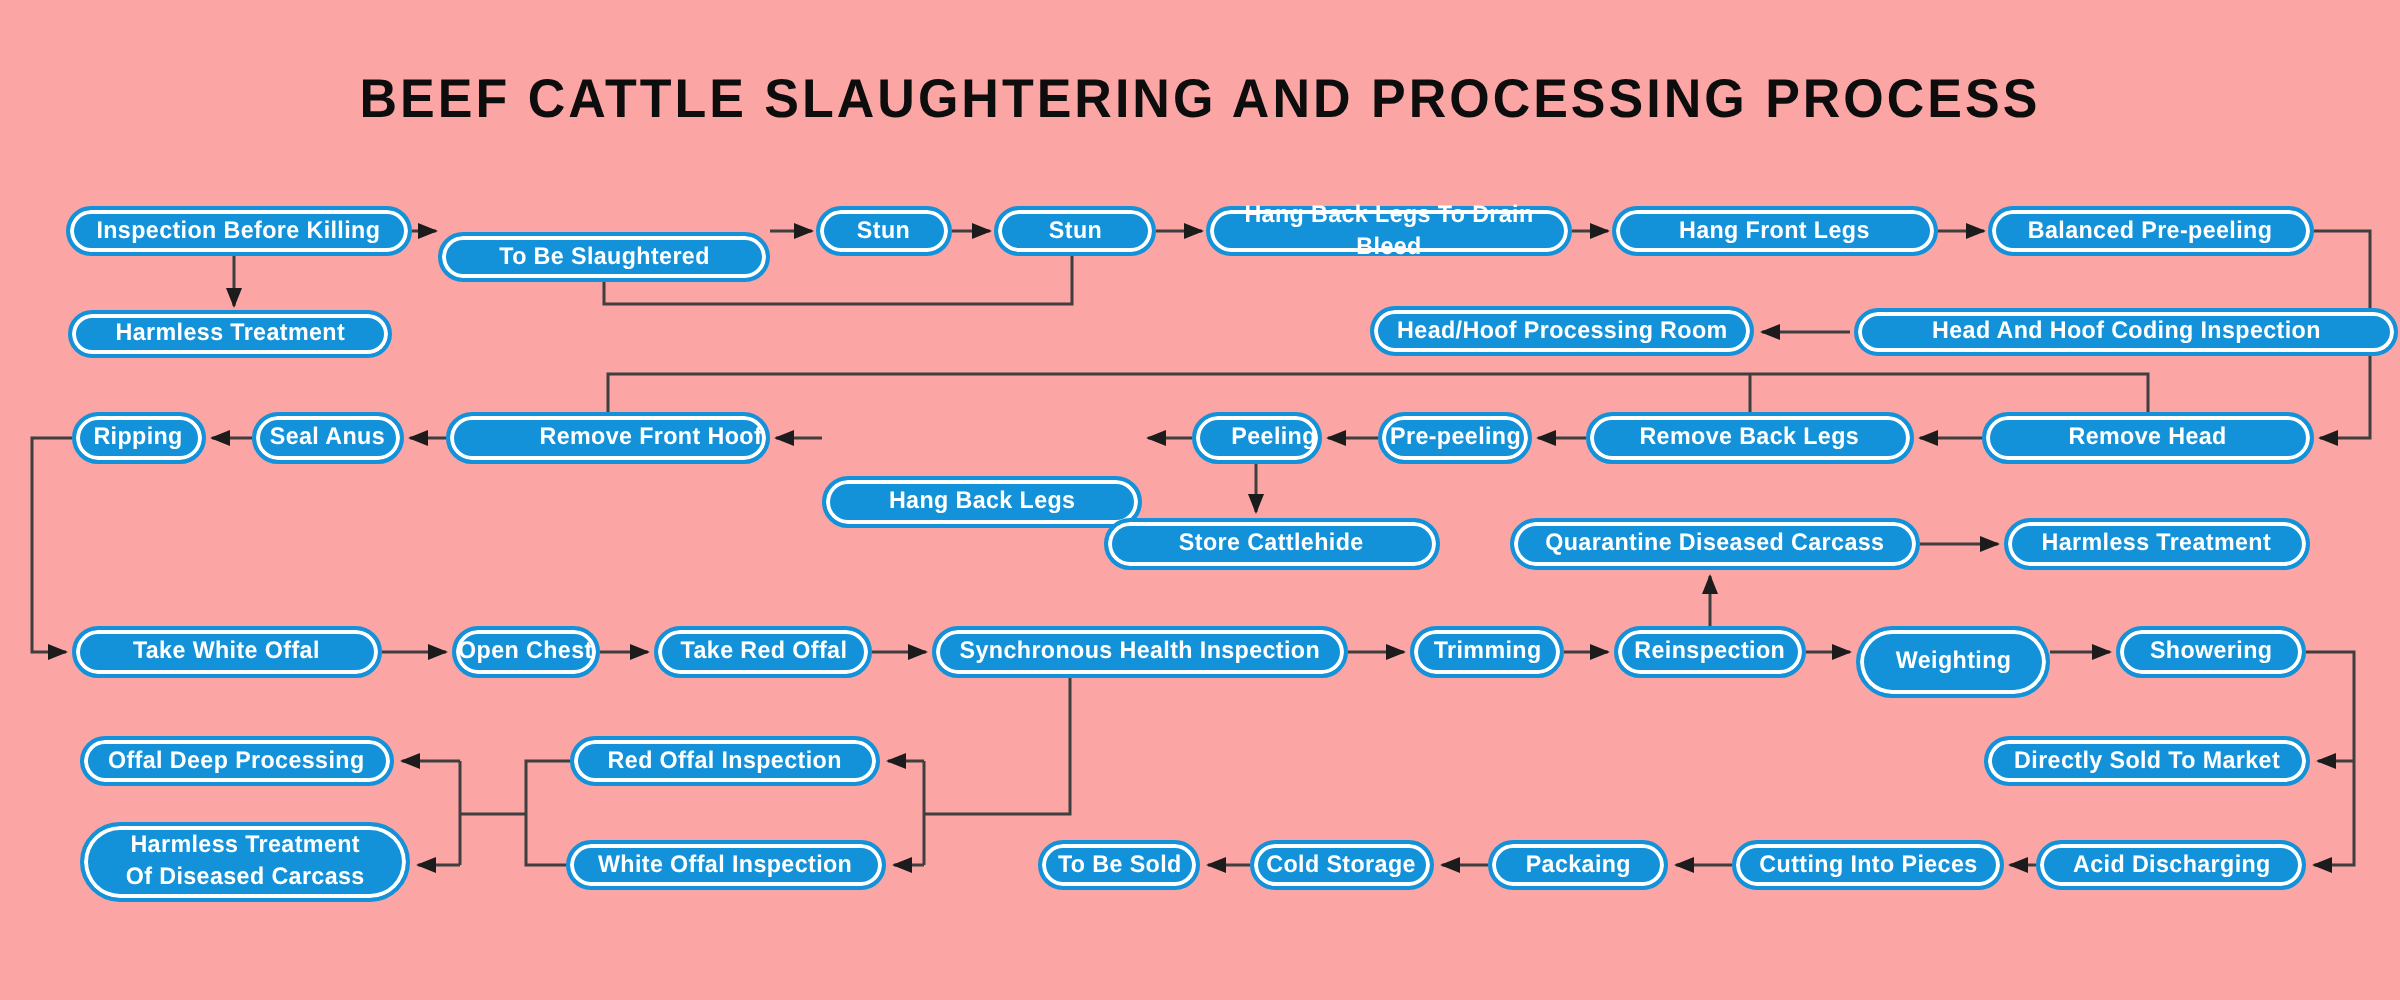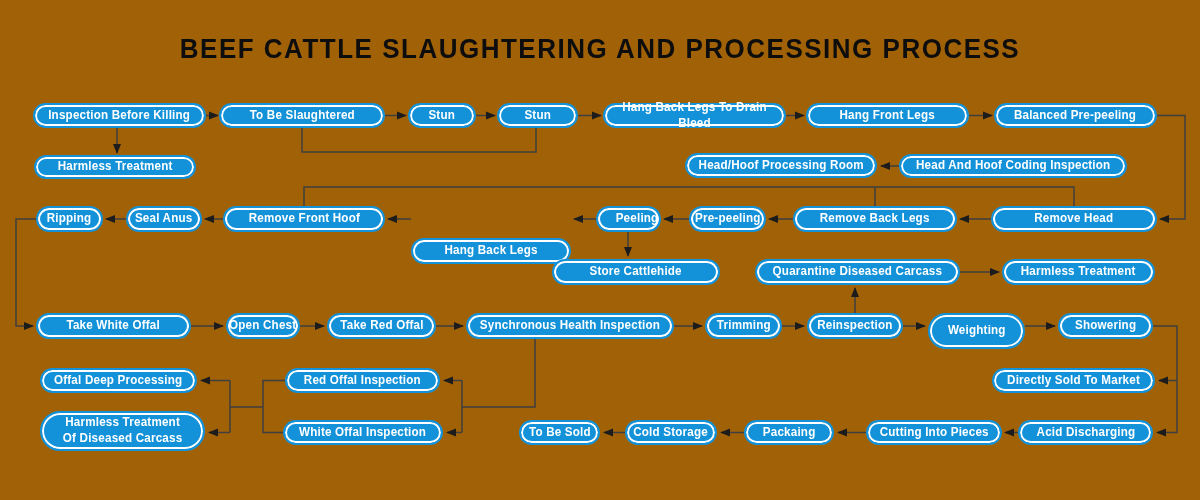--- a/index.html
+++ b/index.html
@@ -1,16 +1,16 @@
 <!DOCTYPE html>
 <html><head>
 <meta charset="utf-8">
 <style>
   html,body{margin:0;padding:0;background:#fff;}
-  .canvas{position:relative;width:1200px;height:500px;background:#a16207;overflow:hidden;
+  .canvas{position:relative;width:1200px;height:500px;background:#fca5a5;overflow:hidden;
           font-family:"Liberation Sans",sans-serif;}
   .title{position:absolute;left:0;right:0;top:34px;text-align:center;
          font-size:26px;font-weight:bold;letter-spacing:1.5px;color:#0d0d0d;
          transform:scaleY(1.05);}
   #edges{position:absolute;left:0;top:0;width:1200px;height:500px;}
   .pill{position:absolute;display:flex;align-items:center;justify-content:center;
         background:#1492D9;border:2px solid #1492D9;border-radius:999px;
         box-shadow:inset 0 0 0 2px #ffffff;box-sizing:border-box;}
   .pill-label{color:#ffffff;font-weight:bold;font-size:12px;line-height:1.3;
         white-space:pre-line;text-align:center;letter-spacing:0.2px;
@@ -70,21 +70,21 @@
       <polyline points="1177,380.5 1159,380.5" fill="none" stroke="#3F3F3F" stroke-width="1.5" marker-end="url(#arr)"></polyline>
       <polyline points="1018,432.5 1005,432.5" fill="none" stroke="#3F3F3F" stroke-width="1.5" marker-end="url(#arr)"></polyline>
       <polyline points="866,432.5 838,432.5" fill="none" stroke="#3F3F3F" stroke-width="1.5" marker-end="url(#arr)"></polyline>
       <polyline points="744,432.5 721,432.5" fill="none" stroke="#3F3F3F" stroke-width="1.5" marker-end="url(#arr)"></polyline>
       <polyline points="625,432.5 604,432.5" fill="none" stroke="#3F3F3F" stroke-width="1.5" marker-end="url(#arr)"></polyline>
     </svg>
   <div id="nodes">
       <div class="pill" style="left: 33px; top: 103px; width: 173px; height: 25px;">
         <span class="pill-label">Inspection Before Killing</span>
       </div>
-      <div class="pill" style="left: 219px; top: 103px; width: 166px; height: 25px;">
+      <div class="pill" style="left: 219px; top: 116px; width: 166px; height: 25px;">
         <span class="pill-label">To Be Slaughtered</span>
       </div>
       <div class="pill" style="left: 408px; top: 103px; width: 68px; height: 25px; align-items: center;">
         <span class="pill-label">Stun</span>
       </div>
       <div class="pill" style="left: 497px; top: 103px; width: 81px; height: 25px;">
         <span class="pill-label">Stun</span>
       </div>
       <div class="pill" style="left: 603px; top: 103px; width: 183px; height: 25px;">
         <span class="pill-label">Hang Back Legs To Drain Bleed</span>
@@ -94,30 +94,30 @@
       </div>
       <div class="pill" style="left: 994px; top: 103px; width: 163px; height: 25px;">
         <span class="pill-label">Balanced Pre-peeling</span>
       </div>
       <div class="pill" style="left: 34px; top: 155px; width: 162px; height: 24px;">
         <span class="pill-label">Harmless Treatment</span>
       </div>
       <div class="pill" style="left: 685px; top: 153px; width: 192px; height: 25px;">
         <span class="pill-label">Head/Hoof Processing Room</span>
       </div>
-      <div class="pill" style="left: 899px; top: 154px; width: 228px; height: 24px;">
+      <div class="pill" style="left: 927px; top: 154px; width: 272px; height: 24px;">
         <span class="pill-label">Head And Hoof Coding Inspection</span>
       </div>
       <div class="pill" style="left: 36px; top: 206px; width: 67px; height: 26px;">
         <span class="pill-label">Ripping</span>
       </div>
       <div class="pill" style="left: 126px; top: 206px; width: 76px; height: 26px;">
         <span class="pill-label">Seal Anus</span>
       </div>
-      <div class="pill" style="left: 223px; top: 206px; width: 162px; height: 26px;">
+      <div class="pill" style="left: 223px; top: 206px; width: 162px; height: 26px; justify-content: flex-end;">
         <span class="pill-label">Remove Front Hoof</span>
       </div>
       <div class="pill" style="left: 411px; top: 206px; width: 160px; height: 26px; margin-top: 32px;">
         <span class="pill-label">Hang Back Legs</span>
       </div>
       <div class="pill" style="left: 596px; top: 206px; width: 65px; height: 26px; justify-content: flex-end;">
         <span class="pill-label">Peeling</span>
       </div>
       <div class="pill" style="left: 689px; top: 206px; width: 77px; height: 26px;">
         <span class="pill-label">Pre-peeling</span>

